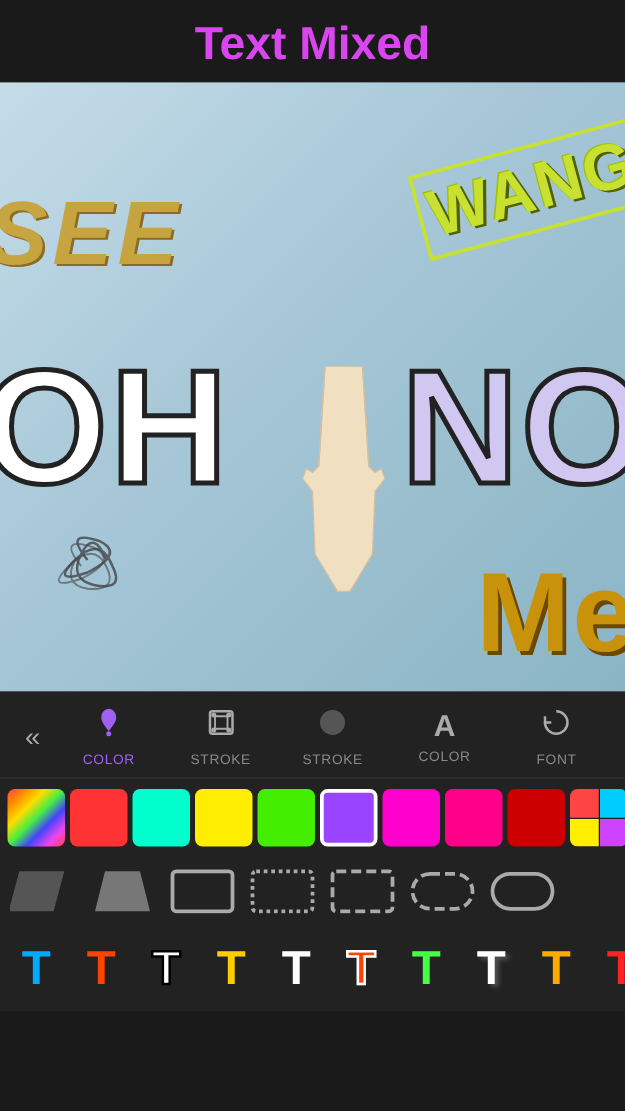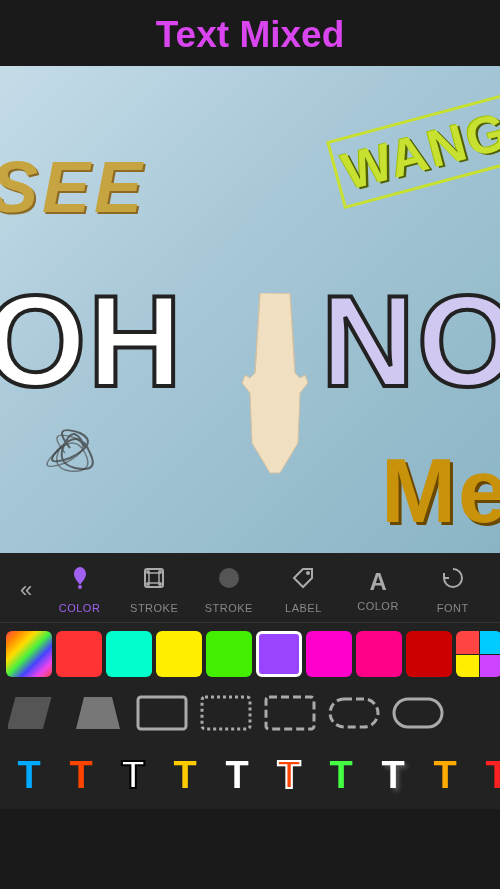--- a/index.html
+++ b/index.html
@@ -288,29 +288,20 @@
     <div class="tool-item">
       <span class="tool-icon">
         <svg width="26" height="26" viewBox="0 0 26 26">
             <circle cx="13" cy="13" r="10" fill="#555"></circle>
             <path d="M13 3 A10 10 0 0 1 23 13 A10 10 0 0 0 3 13 A10 10 0 0 1 13 3Z" fill="#aaa"></path>
           </svg>
       </span>
       <span class="tool-label">STROKE</span>
     </div>
 
-    <div class="tool-item">
-      <span class="tool-icon">
-        <svg width="26" height="26" viewBox="0 0 26 26">
-            <path d="M4 13 L13 4 L22 4 L22 13 L13 22 Z" fill="none" stroke="#aaa" stroke-width="2"></path>
-            <circle cx="18" cy="8" r="2" fill="#aaa"></circle>
-          </svg>
-      </span>
-      <span class="tool-label">LABEL</span>
-    </div>
 
     <div class="tool-item">
       <span class="tool-icon" style="font-size:24px;font-weight:bold;color:#aaa;">A</span>
       <span class="tool-label">COLOR</span>
     </div>
 
     <div class="tool-item">
       <span class="tool-icon">
         <svg width="26" height="26" viewBox="0 0 26 26">
             <path d="M13 4 A9 9 0 1 1 4 13" fill="none" stroke="#aaa" stroke-width="2"></path>

